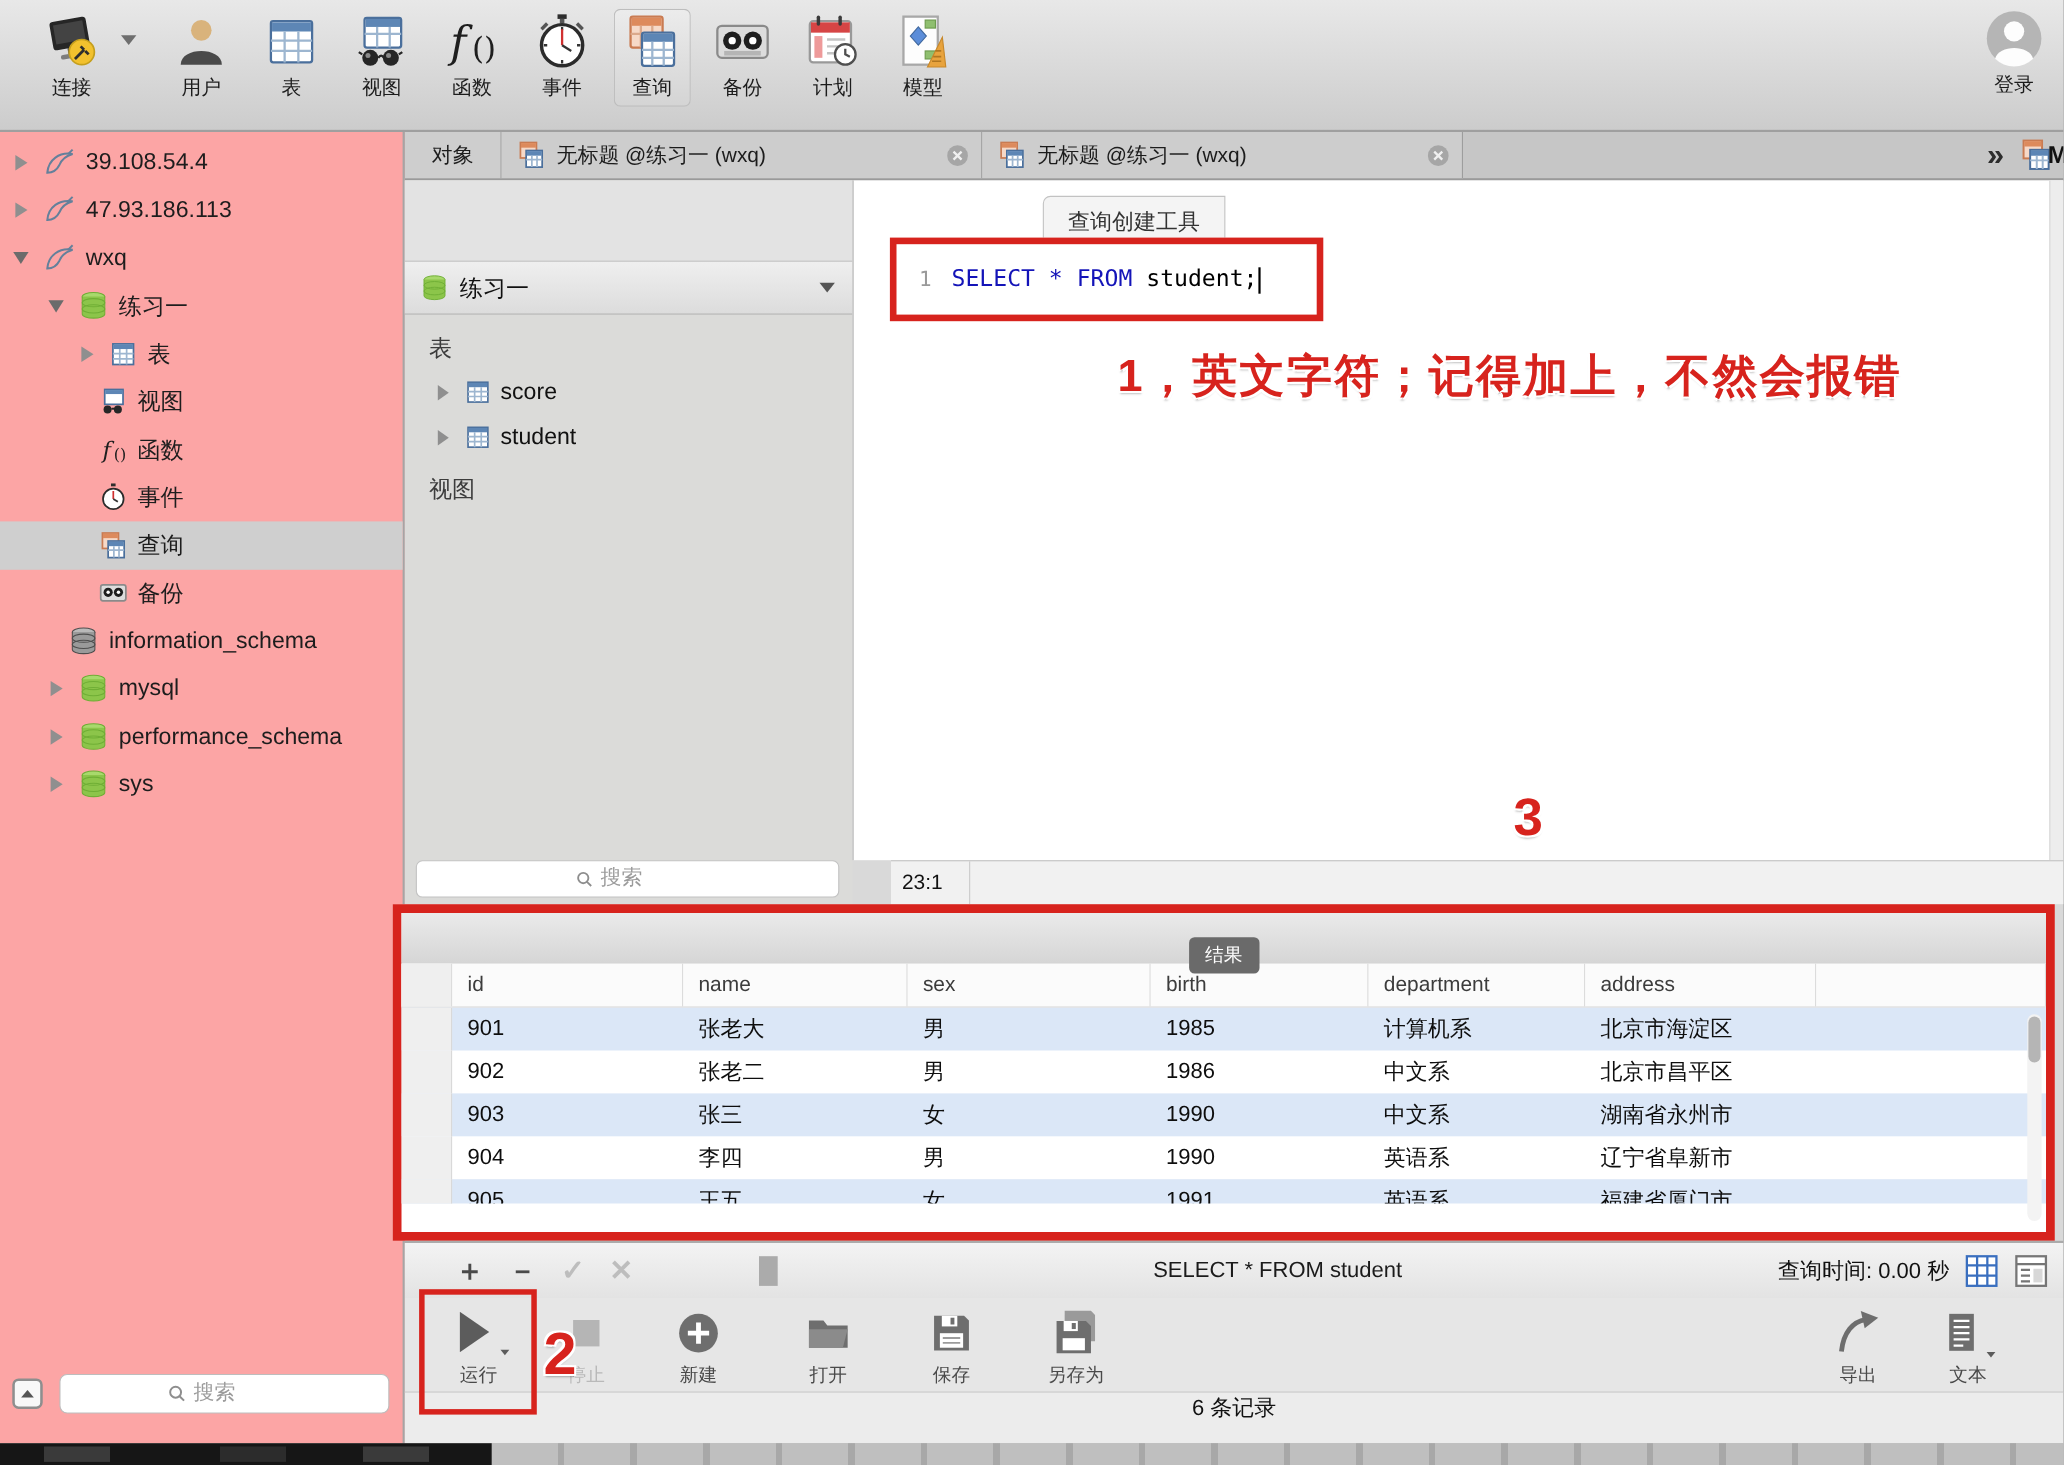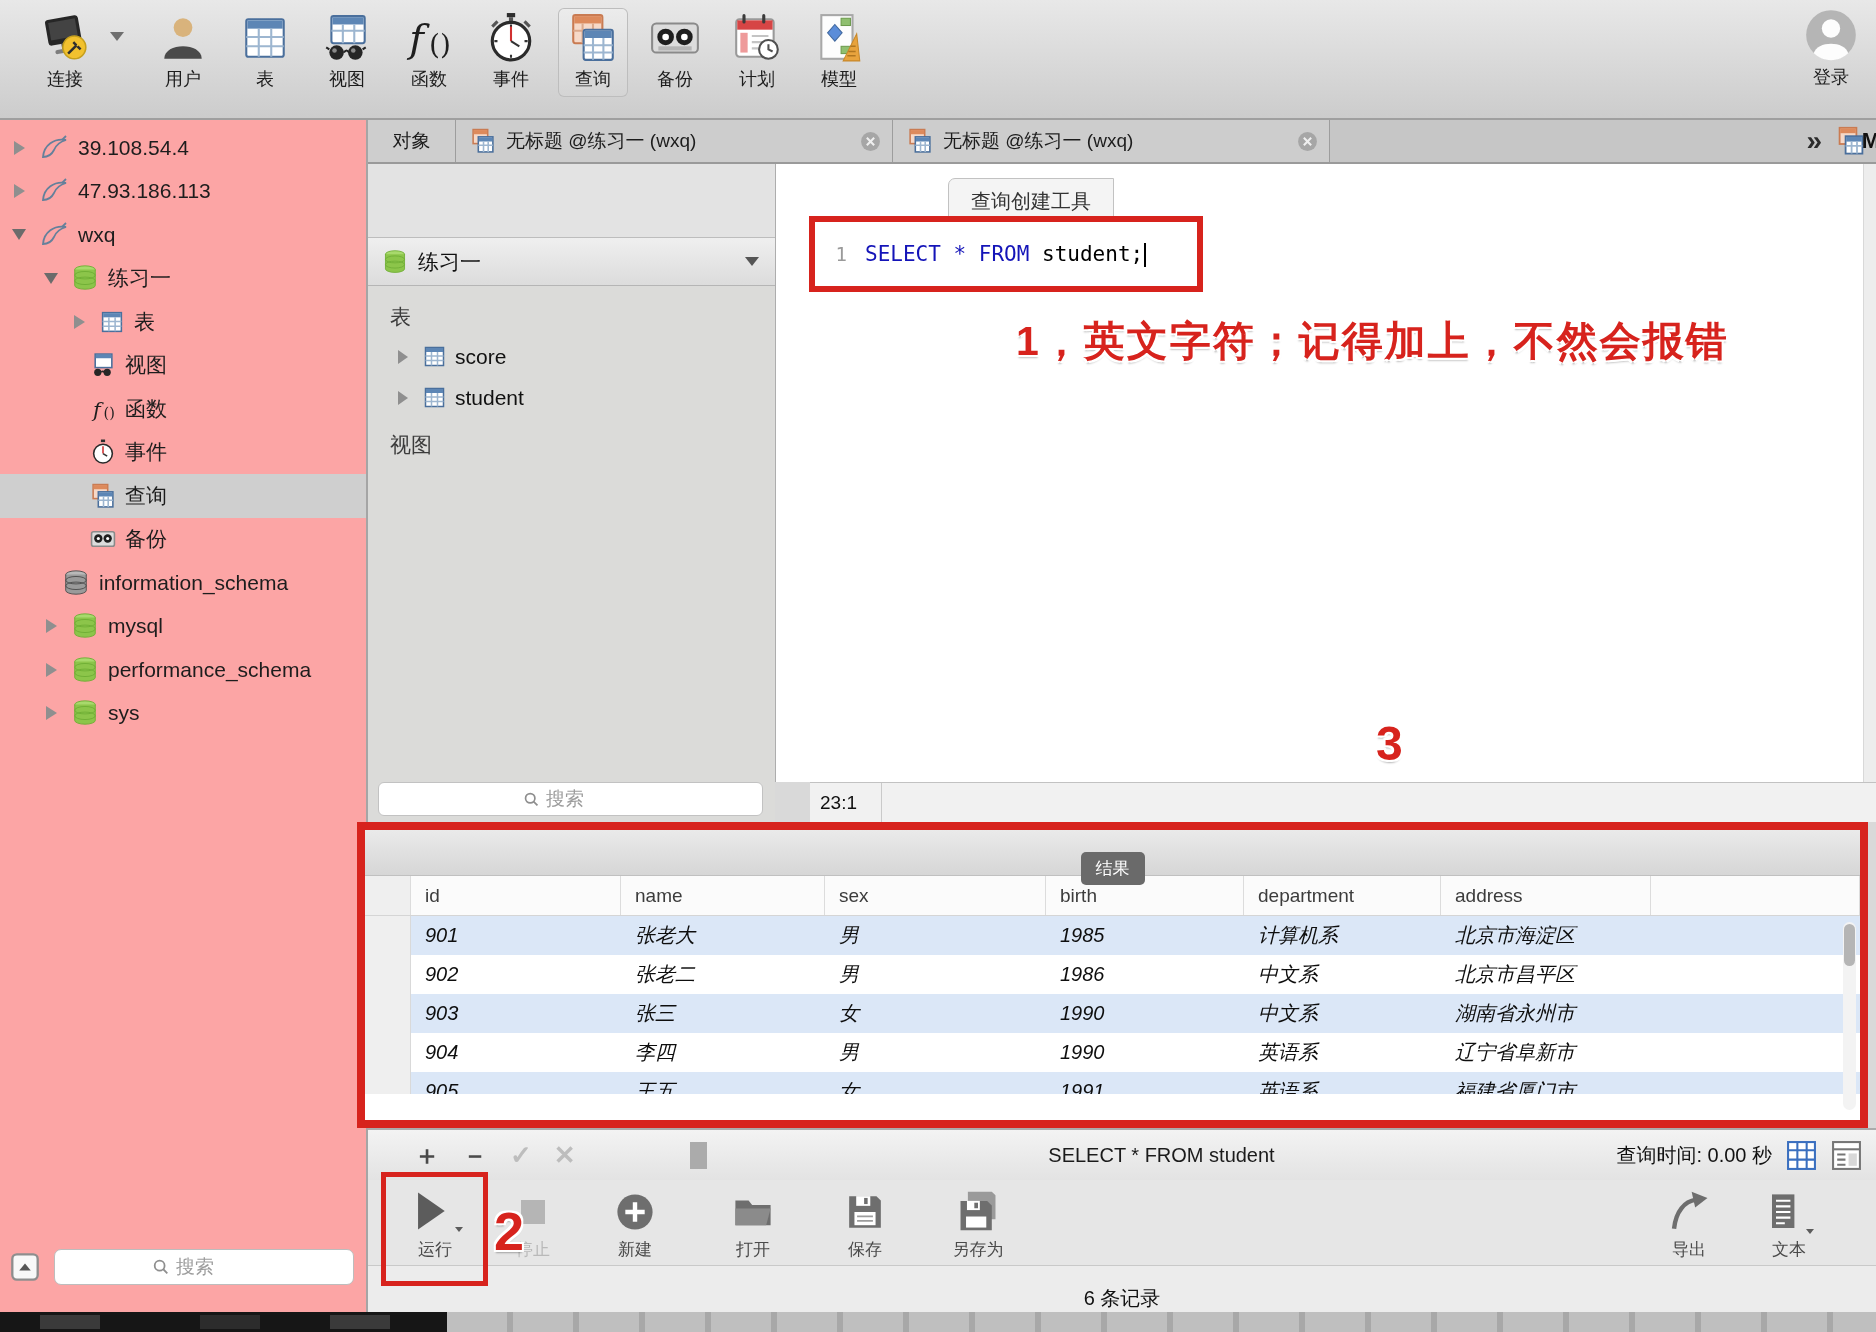--- a/index.html
+++ b/index.html
@@ -85,21 +85,21 @@
 .pos-label { width:72px; padding-left:10px; font-size:19px; color:#111; border-right:1px solid #cacaca; height:100%; display:flex; align-items:center; }
 
 
 .results { position:absolute; left:357px; top:822px; width:1511px; height:306px; border:8px solid #d7231d; background:#fff; }
 .res-band { height:46px; background:linear-gradient(#eaeaea,#d6d6d6); border-bottom:1px solid #c0c0c0;
   display:flex; align-items:center; justify-content:center; }
 .badge { background:#6a6a6a; color:#fff; font-size:17px; padding:5px 15px; border-radius:5px;margin-top:32px; }
 .res-header { display:flex; height:40px; background:#fbfbfb; border-bottom:1px solid #d5d5d5; font-size:19px; color:#3c3c3c; }
 .res-header .cell { border-right:1px solid #dcdcdc; padding-left:14px; display:flex; align-items:center; }
 .res-rows { height:178px; overflow:hidden; }
-.res-row { display:flex; height:39px; font-size:20px; color:#0e0e0e;font-style:italic; }
+.res-row { display:flex; height:39px; font-size:20px; color:#0e0e0e; }
 .res-row.alt { background:#dbe7f7; }
 .cell { flex:none; display:flex; align-items:center; padding-left:14px; overflow:hidden; white-space:nowrap; }
 .c-gut { width:46px; background:#efefef; border-right:1px solid #d9d9d9; padding-left:0; }
 .c-id{width:210px} .c-name{width:204px} .c-sex{width:221px} .c-birth{width:198px} .c-dept{width:197px} .c-addr{width:210px} .c-x{flex:1}
 .res-scroll { position:absolute; right:4px; top:92px; width:13px; height:188px; background:#f3f3f3; border-radius:7px; }
 .res-thumb { width:11px; height:42px; margin:2px auto 0; background:#b5b5b5; border-radius:6px; }
 
 
 .statusbar { position:absolute; left:368px; top:1128px; width:1508px; height:52px;
   background:linear-gradient(#f3f3f3,#e3e3e3); border-top:2px solid #ababab; display:flex; align-items:center; }
@@ -116,21 +116,21 @@
 .bt-btn .icon { height:50px; display:flex; align-items:flex-end; justify-content:center; }
 .bt-btn .label { font-size:17px; color:#4a4a4a; margin-top:4px; white-space:nowrap; }
 .bt-btn.disabled .label { color:#b9b9b9; }
 .run-redbox { position:absolute; left:381px; top:1172px; width:107px; height:114px; border:5px solid #d7231d; z-index:6; pointer-events:none; }
 .note2 { position:absolute; left:494px; top:1200px; font-size:54px; font-weight:bold; color:#d7231d; z-index:7;
   text-shadow:-2px -2px 0 #fff, 2px -2px 0 #fff, -2px 2px 0 #fff, 2px 2px 0 #fff, 0 3px 2px rgba(0,0,0,.3); }
 .runmark { width:0; height:0; border-top:5px solid #5c5c5c; border-left:4px solid transparent; border-right:4px solid transparent; margin-left:2px; margin-bottom:2px; }
 
 
 .footer { position:absolute; left:368px; top:1265px; width:1508px; height:47px; background:#ececec;
-  border-top:1px solid #c9c9c9; display:flex; align-items:flex-end; justify-content:center; font-size:20px; color:#111; }
+  border-top:1px solid #c9c9c9; display:flex; align-items:flex-start; justify-content:center; font-size:20px; color:#111; }
 .strip { position:absolute; left:0; top:1312px; width:1876px; height:20px; display:flex; }
 .strip-left { width:447px; background:#161616; position:relative; }
 .strip-left i { position:absolute; top:3px; width:60px; height:14px; background:#3a3a3a; }
 .strip-right { flex:1; background:#bfbfbf;
   background-image:repeating-linear-gradient(90deg,#bfbfbf 0 60px,#a8a8a8 60px 66px); }
 svg { display:block; }
 </style>
 </head>
 <body>
 

